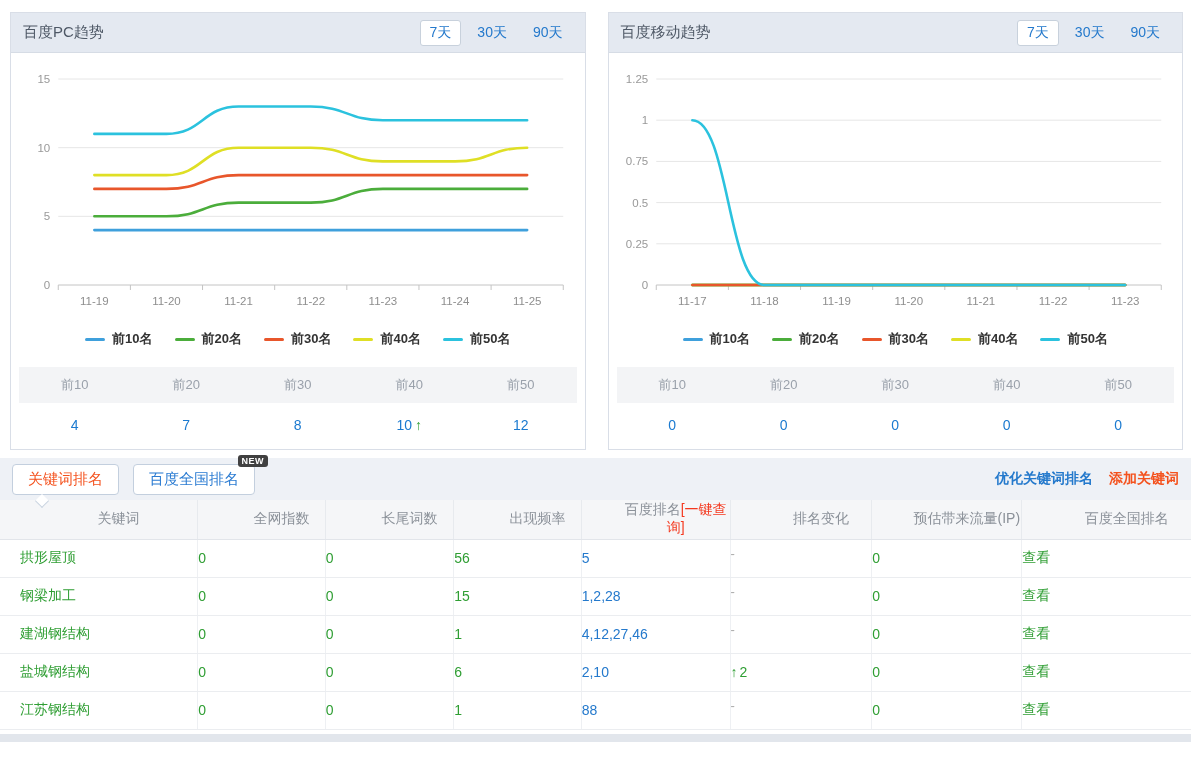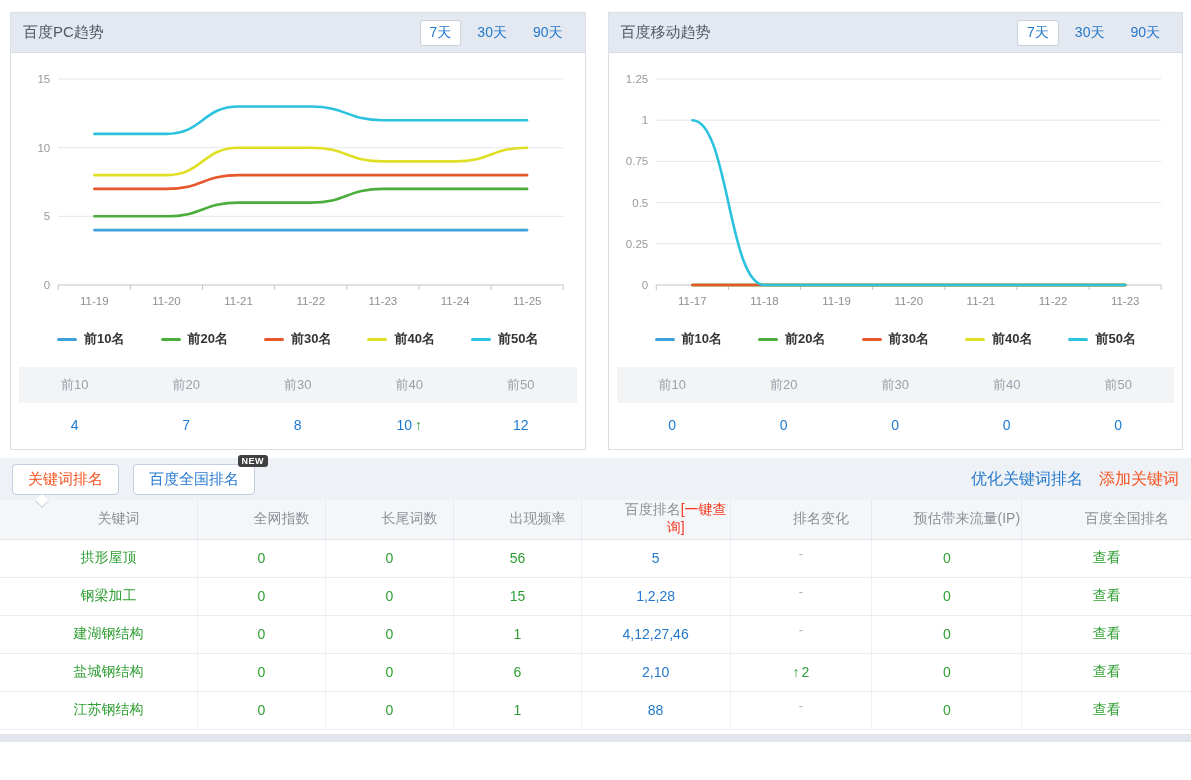--- a/index.html
+++ b/index.html
@@ -13,21 +13,21 @@
                  display:flex; align-items:center; justify-content:space-between; padding:0 12px; }
   .card-title { font-size:15px; color:#4e5866; }
   .range-tabs { display:flex; }
   .range-tab { font-size:14px; color:#2479cc; background:transparent; border:1px solid transparent;
                padding:3px 9px; margin-left:6px; cursor:pointer; border-radius:3px;
                font-family:inherit; }
   .range-tab.active { background:#fff; border-color:#c8d1dc; }
   .card-body { padding-bottom:10px; }
   .chart { display:block; width:100%; height:270px; }
 
-  .legend { display:flex; justify-content:center; align-items:center; gap:36px; height:32px;text-align:center; }
+  .legend { display:flex; justify-content:center; align-items:center; gap:22px; height:32px;text-align:center; }
   .legend-item { display:flex; align-items:center; gap:7px; }
   .legend-marker { width:20px; height:3px; border-radius:2px; }
   .legend-label { font-size:13px; font-weight:bold; color:#333; }
 
   .summary-head { margin:12px 8px 0; background:#f3f4f6; display:grid;
                   grid-template-columns:repeat(5,1fr); padding:9px 0; }
   .summary-head span { text-align:center; font-size:13px; color:#9aa1ab; }
   .summary-vals { margin:0 8px; display:grid; grid-template-columns:repeat(5,1fr); padding:14px 0 6px; }
   .summary-vals .cell { text-align:center; font-size:14px; color:#1b7ad0; }
   .trend-up-arrow { color:#2f9e33; font-weight:bold; margin-left:3px; }
@@ -37,31 +37,31 @@
                 padding:0 12px; position:relative; }
   .kw-tab { position:relative; background:#fff; border:1px solid #c3cfde; border-radius:4px;
             padding:5px 15px; font-size:15px; margin-right:14px; cursor:pointer; }
   .kw-tab.orange { color:#f4521e; }
   .kw-tab.blue { color:#2a7bd2; }
   .kw-tab.active::after { content:""; position:absolute; left:24px; bottom:-12px; width:9px; height:9px;
             background:#fff; border-right:1px solid #c9d4e0; border-bottom:1px solid #c9d4e0;
             transform:rotate(45deg); z-index:5; }
   .new-badge { position:absolute; top:-10px; right:-14px; background:#404040; color:#fff;
                font-size:9px; font-weight:bold; padding:1px 4px; border-radius:3px; letter-spacing:.5px; }
-  .kw-links { margin-left:auto; display:flex; gap:16px; font-size:16px; }
+  .kw-links { margin-left:auto; display:flex; gap:16px; font-size:14px;font-weight:bold; }
   .kw-links a { text-decoration:none; cursor:pointer; }
   .link-blue { color:#2479cc; }
   .link-orange { color:#f4521e; }
 
   .kw-table { width:100%; border-collapse:collapse; font-size:14px; background:#fff; }
   .kw-table thead th { background:#f5f6f8; color:#8b9199; font-weight:normal; height:39px;
                        border-bottom:1px solid #e2e5ea; border-right:1px solid #e7eaee;padding-left:40px; }
   .kw-table thead th:last-child { border-right:none; }
   .kw-table thead .th-accent { color:#f4381e; }
-  .kw-table tbody td { height:38px; text-align:center; border-bottom:1px solid #ebedf0;
+  .kw-table tbody td { height:38px; text-align:left; border-bottom:1px solid #ebedf0;
                        border-right:1px solid #eef0f3; }
   .kw-table tbody td:last-child { border-right:none; }
   td.c-kw { text-align:left; padding-left:20px; color:#2f9e33; }
   td.c-num { color:#2f9e33; }
   td.c-rank { color:#2479cc; }
   td.c-change .change-dash { color:#aaa; display:inline-block; transform:translateY(-5px); font-size:13px; }
   td.c-change .change-up { color:#2f9e33; }
   td.c-change .change-up b { font-weight:bold; margin-right:2px; }
   td.c-action a { color:#2f9e33; text-decoration:none; cursor:pointer; }
 

